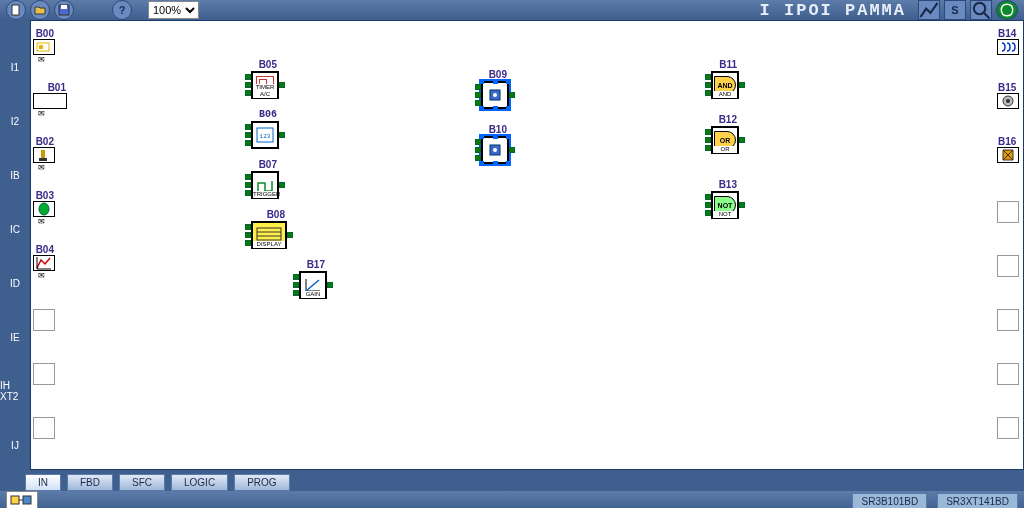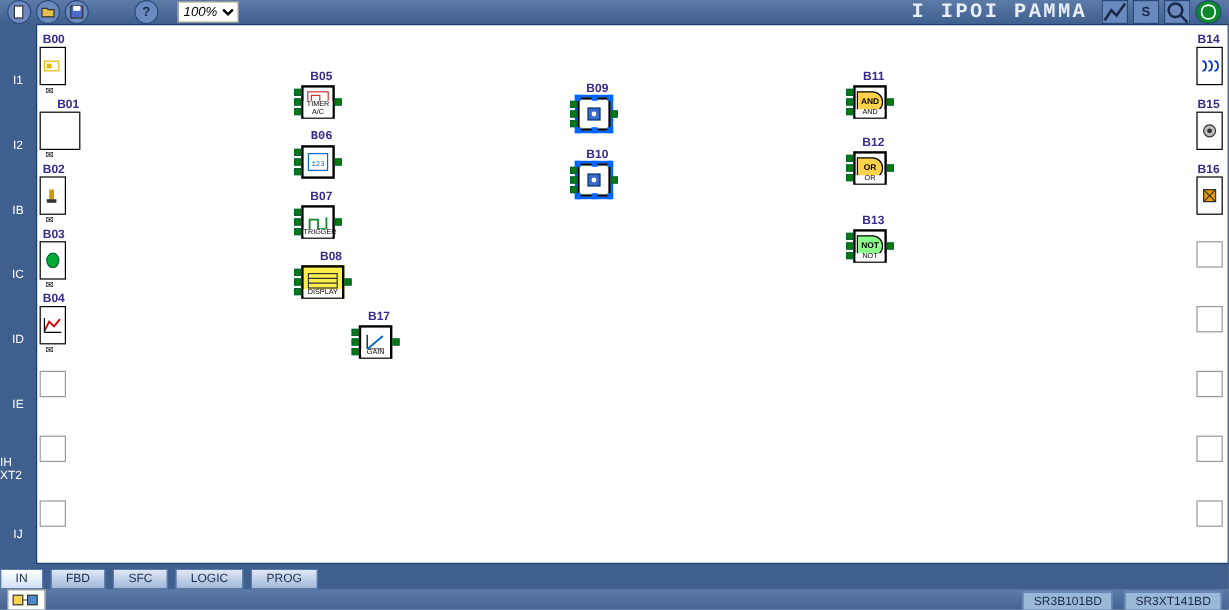--- a/index.html
+++ b/index.html
@@ -3,21 +3,21 @@
 <meta charset="utf-8">
 <style>
   * { box-sizing: border-box; margin: 0; padding: 0; }
   html, body { width: 1024px; height: 508px; font-family: Arial, sans-serif; font-size: 11px; overflow: hidden; }
   body { display: flex; flex-direction: column; background: #3a5a8a; }
 
   
   .toolbar { height: 28px; background: linear-gradient(#5c7ba8,#3f5f8f); display: flex; align-items: center; padding: 0 6px; gap: 4px; color: #fff; }
   .tbtn { width: 20px; height: 20px; border-radius: 50%; background: #6a8abf; border: 1px solid #2a4a7a; display: flex; align-items: center; justify-content: center; cursor: pointer; }
   .tbtn svg { width: 12px; height: 12px; }
-  .zoom { margin-left: 12px; height: 18px; font-size: 11px; border: 1px solid #888; background: #fff; font-style: italic; }
+  .zoom { margin-left: 12px; height: 18px; font-size: 11px; border: 1px solid #888; background: #fff; }
   .spacer { flex: 1; }
   .brand { font-family: 'Courier New', monospace; font-weight: bold; letter-spacing: 2px; font-size: 17px; color: #e8eef8; margin-right: 8px; }
   .sqbtn { width: 22px; height: 20px; background: #6a8abf; border: 1px solid #2a4a7a; display: flex; align-items: center; justify-content: center; cursor: pointer; font-weight: bold; color: #1a2a4a; }
   .sqbtn.green { background: #0a8a2a; border-radius: 50%; }
 
   
   .main { flex: 1; display: flex; background: #3f5f8f; position: relative; }
   .rail { width: 30px; background: #3f5f8f; display: flex; flex-direction: column; color: #fff; font-size: 10px; }
   .rail.left { align-items: flex-end; padding-top: 20px; }
   .rail.right { align-items: flex-start; padding-top: 20px; }
@@ -29,27 +29,27 @@
   .blk { position:absolute; width:28px; height:28px; border:2px solid #000; background:#fff; display:flex; align-items:center; justify-content:center; }
   .blk .pins-l, .blk .pins-r { position:absolute; top:0; bottom:0; width:6px; display:flex; flex-direction:column; justify-content:space-around; }
   .blk .pins-l { left:-8px; } .blk .pins-r { right:-8px; }
   .pin { width:6px; height:6px; background:#0a7a0a; border:1px solid #063; }
   .blk-label { position:absolute; top:-14px; right:0; font-size:10px; color:#3a2a8a; font-weight:bold; }
   .blk-caption { position:absolute; bottom:-1px; left:0; right:0; font-size:6px; text-align:center; color:#000; background:#fff; line-height:7px; }
   .blk.disp { width:36px; }
   .blk.yellow { background:#ffef4a; }
 
   
-  .port { position:absolute; width:22px; height:32px; border:1px solid #000; background:#fff; display:flex; align-items:center; justify-content:center; }
+  .port { position:absolute; width:22px; height:16px; border:1px solid #000; background:#fff; display:flex; align-items:center; justify-content:center; }
   .port-label { position:absolute; top:-12px; font-size:10px; color:#3a2a8a; font-weight:bold; }
   .port .mail { position:absolute; bottom:-10px; left:4px; font-size:8px; color:#000; }
   .empty-port { position:absolute; width:22px; height:22px; border:1px solid #999; background:#fff; }
 
   
-  .tabs { height: 24px; background:#3f5f8f; display:flex; align-items:center; padding:0 0; gap:6px; }
+  .tabs { height: 24px; background:#3f5f8f; display:flex; align-items:center; padding:0 25px; gap:6px; }
   .tab { padding:2px 12px; background:linear-gradient(#e0e8f8,#a0b8d8); border:1px solid #5a7aaa; font-size:10px; cursor:pointer; color:#1a2a4a; }
   .tab.active { background:linear-gradient(#fff,#d0e0f8); }
 
   
   .status { height: 24px; background:linear-gradient(#5c7ba8,#3f5f8f); display:flex; align-items:center; padding:0 6px; gap:6px; }
   .status .chip { background:#fff; border:1px solid #888; padding:1px 3px; }
   .status .dev { margin-left:auto; background:#9ab8d8; border:1px solid #5a7aaa; padding:2px 8px; font-size:10px; color:#1a2a4a; }
   .status .dev + .dev { margin-left:4px; }
 
   

